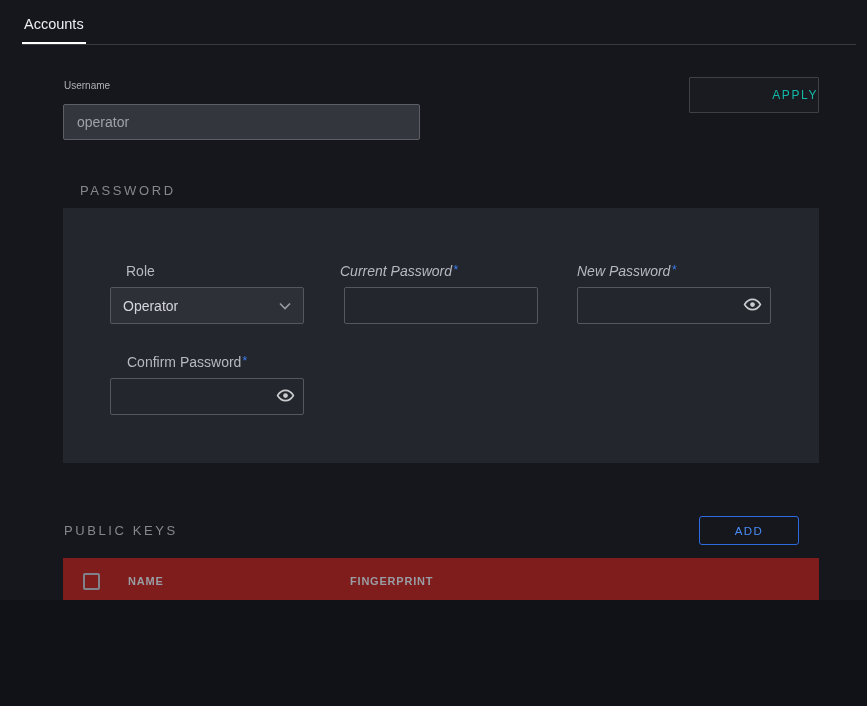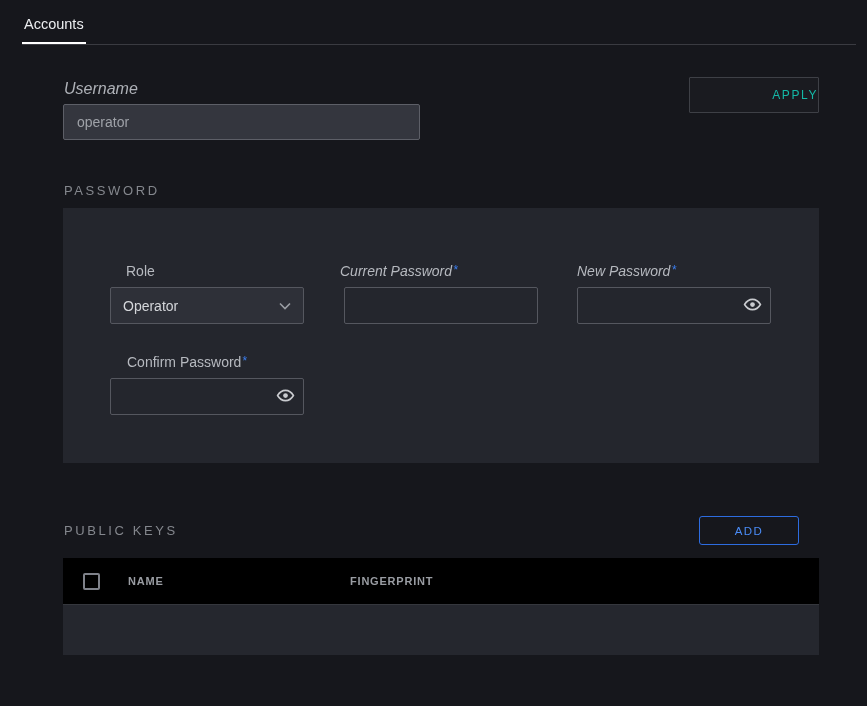--- a/index.html
+++ b/index.html
@@ -2,21 +2,21 @@
 <html><head>
 <meta charset="utf-8">
 <style>
   * { box-sizing: border-box; margin: 0; padding: 0; }
   html, body { background: #111218; }
   body { font-family: "Liberation Sans", sans-serif; }
 
   .page {
     position: relative;
     width: 867px;
-    height: 706px;
+    height: 600px;
     background: #16171c;
     overflow: hidden;
   }
 
   
   .tab {
     position: absolute;
     left: 22px;
     top: 16px;
     padding: 0 2px 10px 2px;
@@ -31,22 +31,21 @@
     right: 11px;
     top: 44px;
     height: 1px;
     background: #3a3b41;
   }
 
   
   .field-label {
     position: absolute;
     color: #aeb1b7;
-    font-size: 16px;
-    font-style: italic;
+    font-size: 10px;
   }
   .username-label { left: 64px; top: 80px; }
   .username-input {
     position: absolute;
     left: 63px;
     top: 104px;
     width: 357px;
     height: 36px;
     background: #34363e;
     border: 1px solid #5d5f67;
@@ -74,21 +73,21 @@
     text-align: right;
   }
 
   
   .section-title {
     position: absolute;
     color: #84878d;
     font-size: 13px;
     letter-spacing: 2.6px;
   }
-  .password-title { left: 64px; top: 183px; }
+  .password-title { left: 80px; top: 183px; }
   .public-keys-title { left: 64px; top: 523px; }
 
   
   .password-panel {
     position: absolute;
     left: 63px;
     top: 208px;
     width: 756px;
     height: 255px;
     background: #24262d;
@@ -184,21 +183,21 @@
     cursor: pointer;
   }
   .keys-table {
     position: absolute;
     left: 63px;
     top: 558px;
     width: 756px;
   }
   .keys-header {
     height: 47px;
-    background: #000000;
+    background: #7f1d1d;
     border-bottom: 1px solid #35373d;
     display: flex;
     align-items: center;
     position: relative;
   }
   .keys-checkbox {
     position: absolute;
     left: 20px;
     width: 17px;
     height: 17px;

